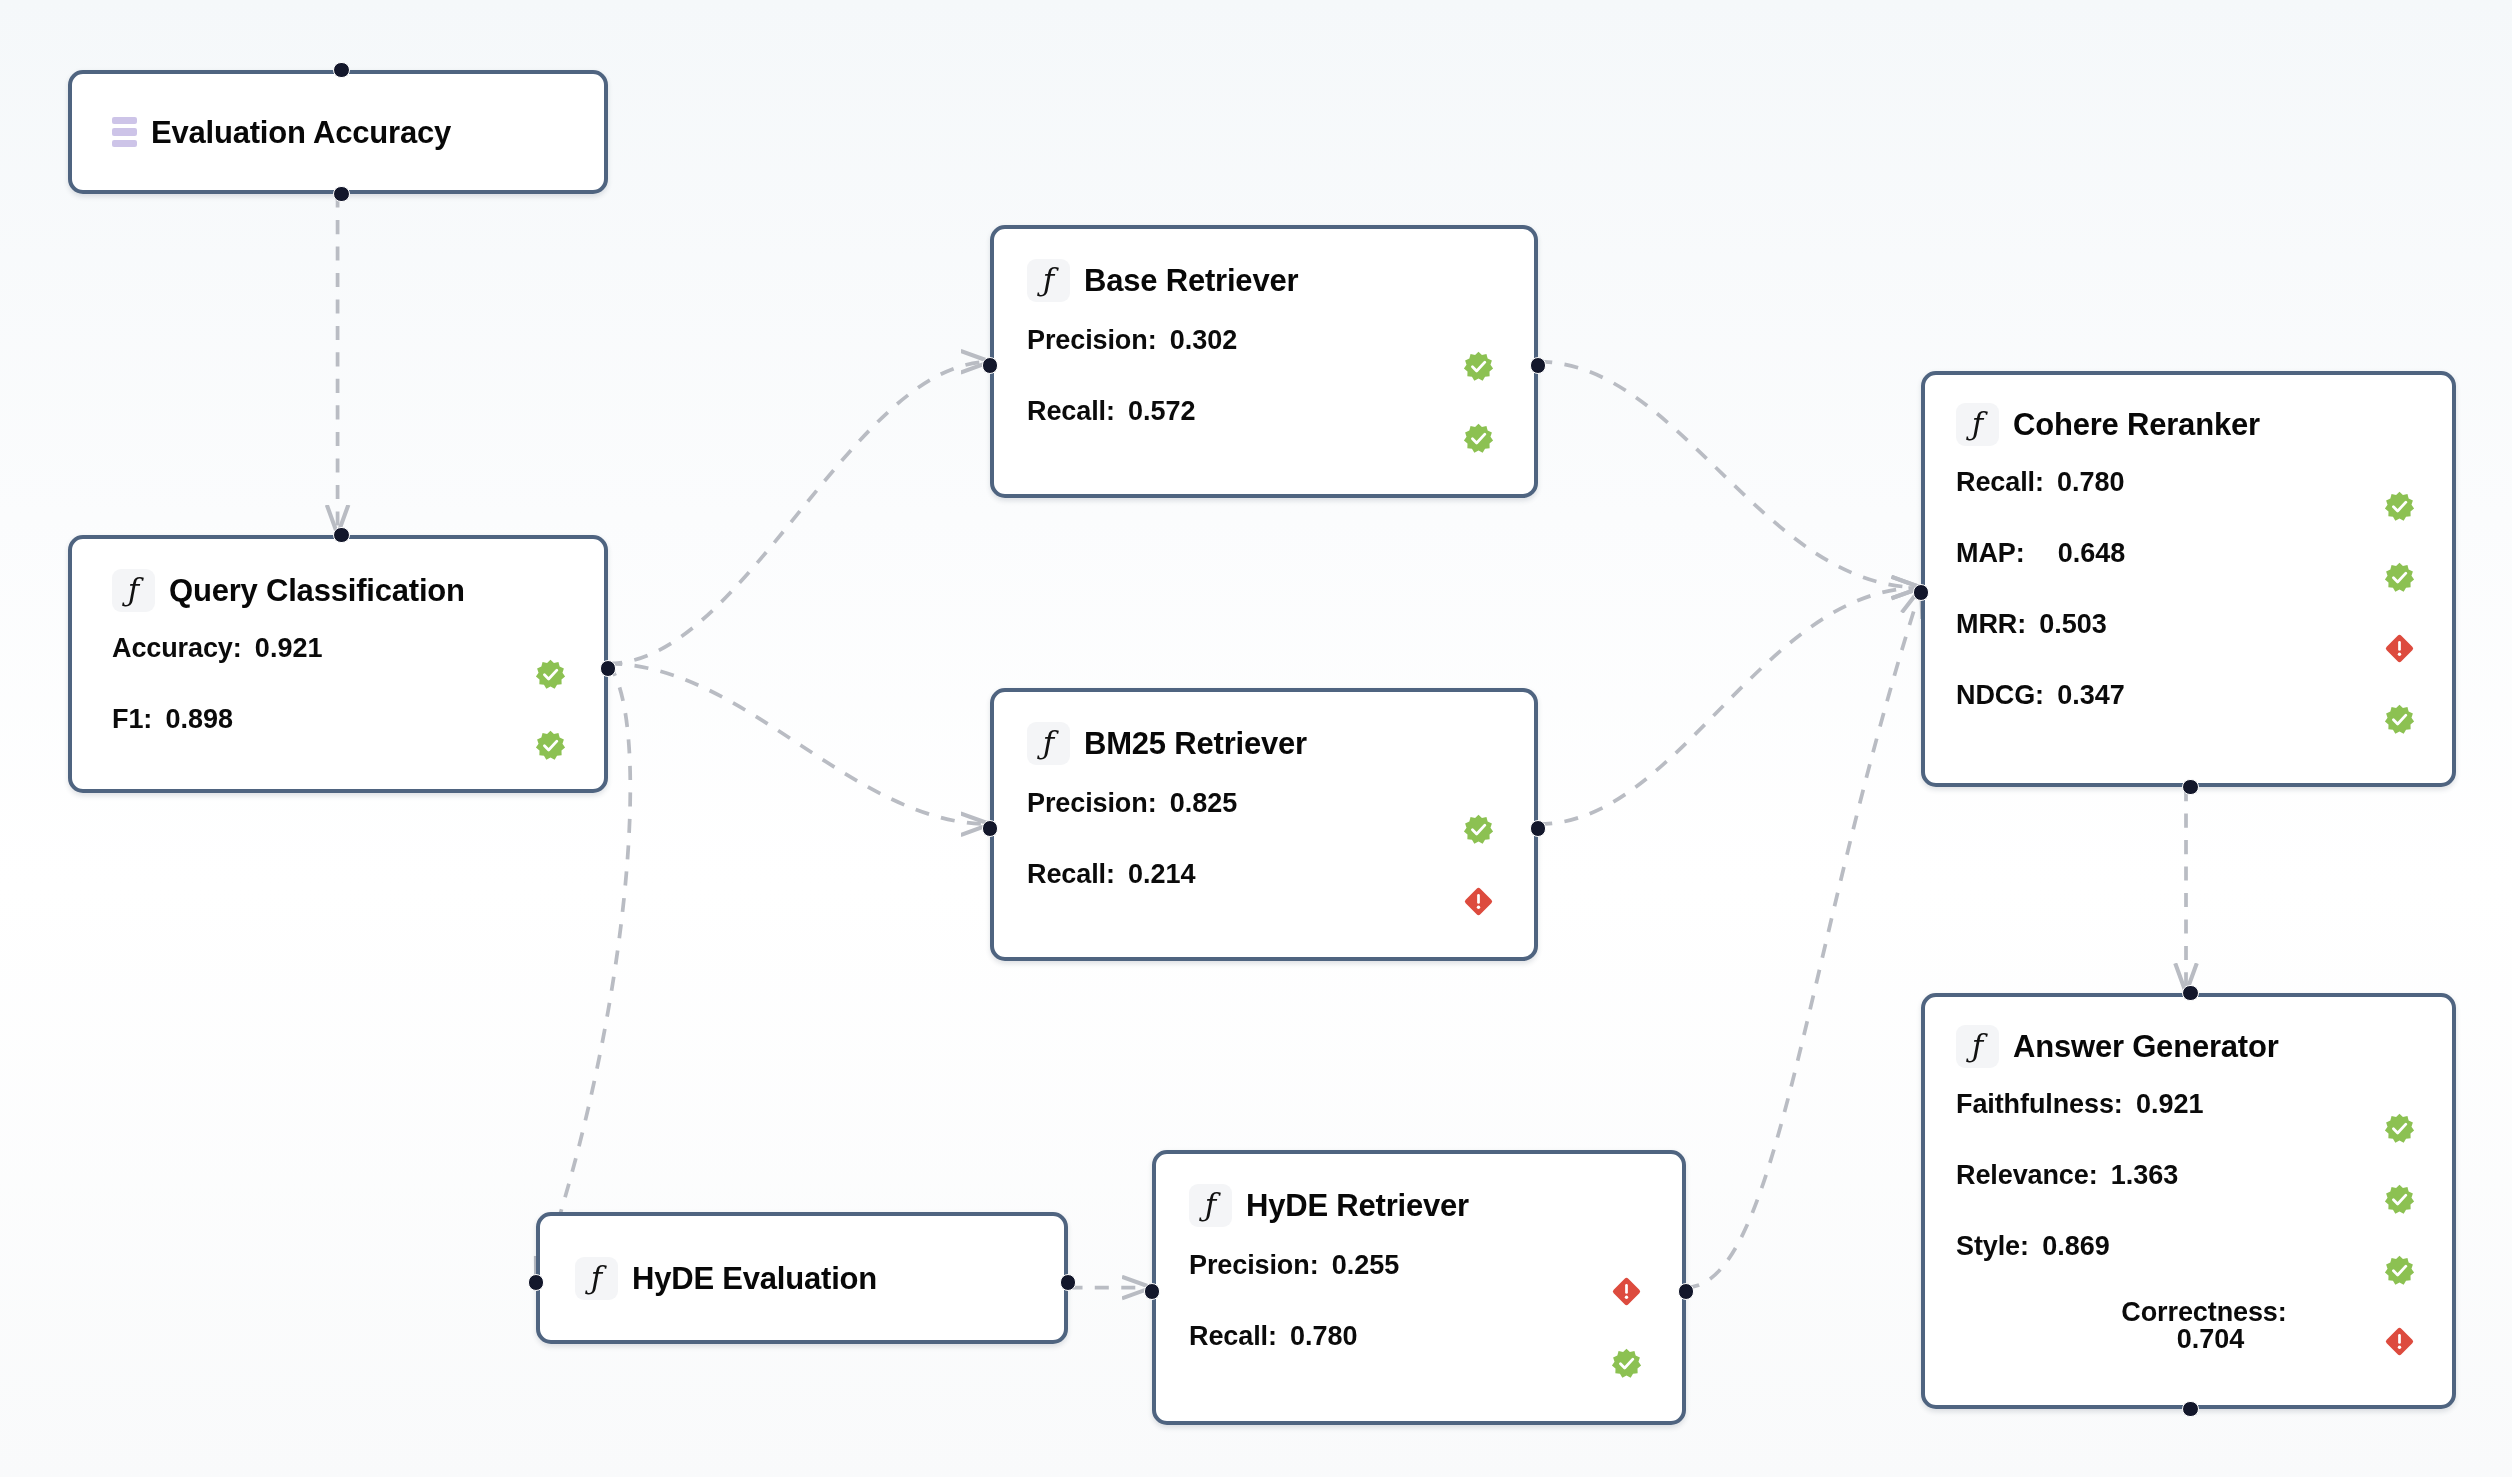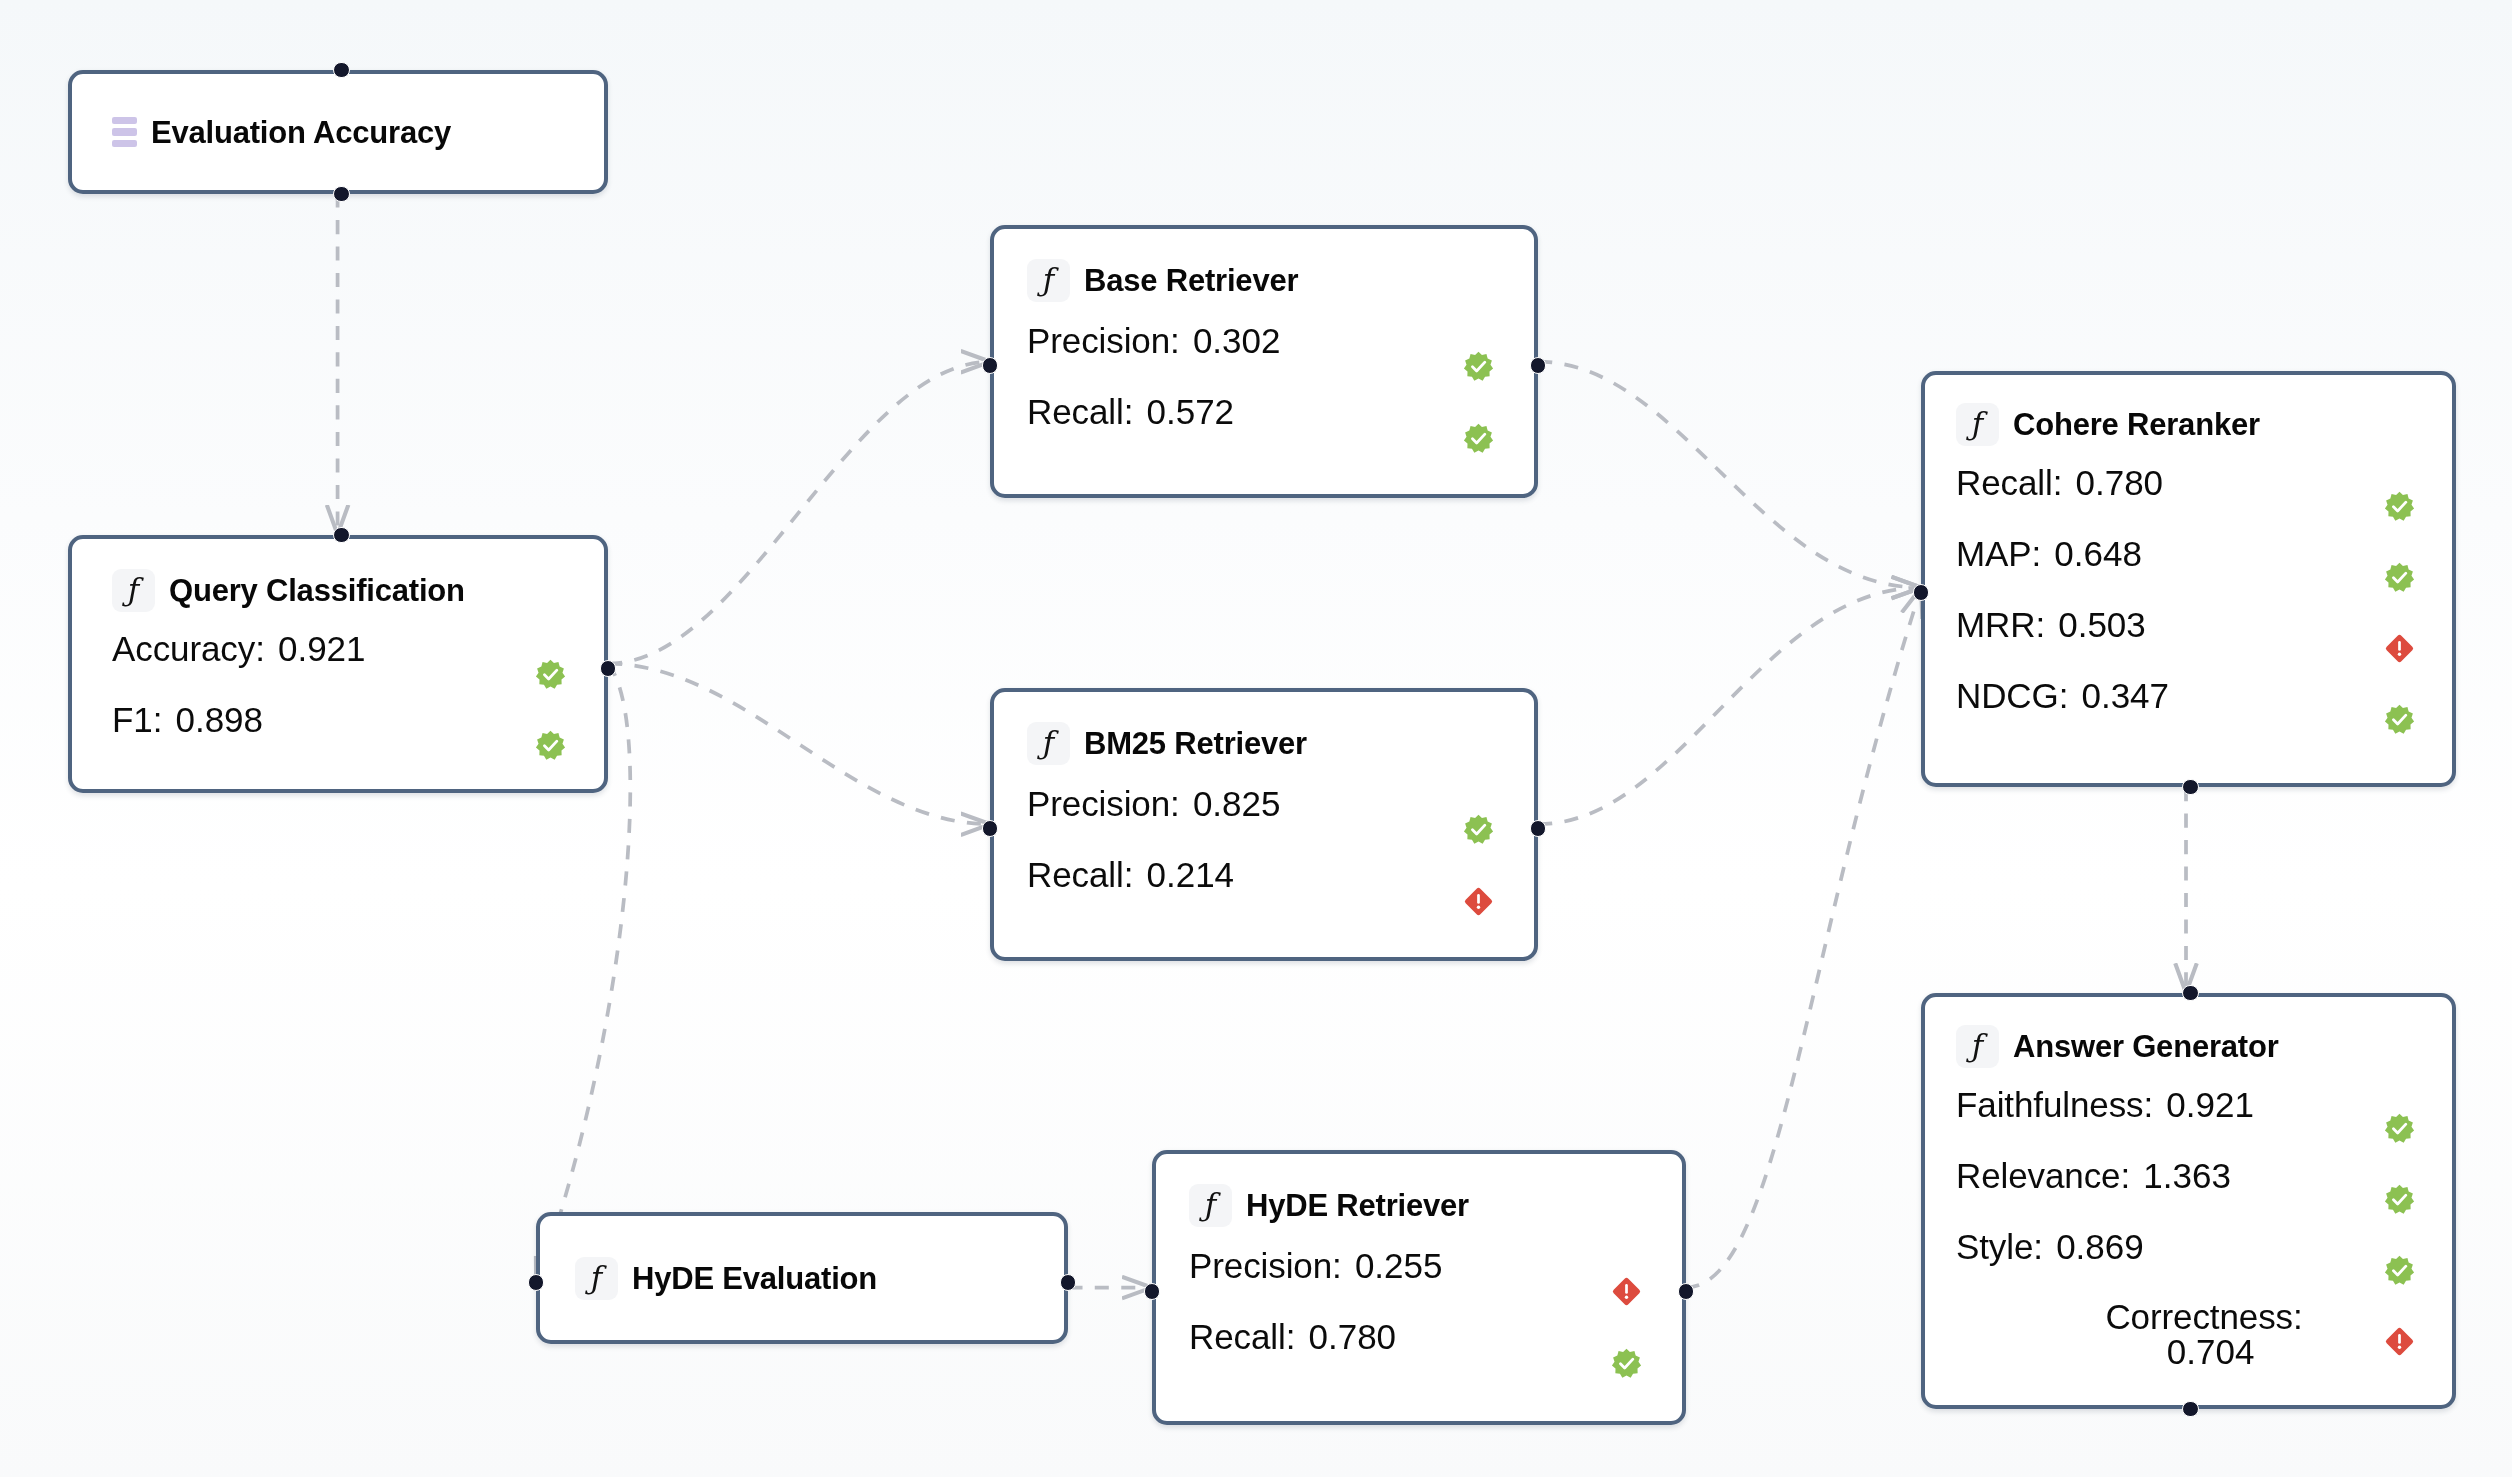--- a/index.html
+++ b/index.html
@@ -92,25 +92,25 @@
 
   .metrics { margin-top: 18px; }
 
   .metric-row {
     display: flex;
     align-items: center;
     height: 36px;
     margin-bottom: 0;
   }
   .metric-text {
-    font-size: 35px;
+    font-size: 27px;
     color: #0b0b0b;
     white-space: nowrap;
     line-height: 1;
-    font-weight: normal;
+    font-weight: bold;
   }
   .metric-key { letter-spacing: -0.1px; }
   .metric-val { margin-left: 13.2px; }
 
   .badge {
     position: absolute;
     width: 31px; height: 31px;
     display: block;
   }
 
@@ -295,21 +295,21 @@
   <div class="node" style="left:1921px; top:371px; width:535px; height:416px;">
     <div class="node-header" style="padding:28px 0 0 31px;">
       <span class="fn-icon">ƒ</span>
       <span class="node-title">Cohere Reranker</span>
     </div>
     <div class="metrics" style="padding:0 0 0 31px;">
       <div class="metric-row" style="margin-top:15px;">
         <span class="metric-text metric-key">Recall:</span>
         <span class="metric-text metric-val">0.780</span>
       </div>
-      <div class="metric-row" style="margin-top:35px;">
+      <div class="metric-row" style="margin-top:35px;gap:20px;">
         <span class="metric-text metric-key">MAP:</span>
         <span class="metric-text metric-val">0.648</span>
       </div>
       <div class="metric-row" style="margin-top:35px;">
         <span class="metric-text metric-key">MRR:</span>
         <span class="metric-text metric-val">0.503</span>
       </div>
       <div class="metric-row" style="margin-top:35px;">
         <span class="metric-text metric-key">NDCG:</span>
         <span class="metric-text metric-val">0.347</span>

